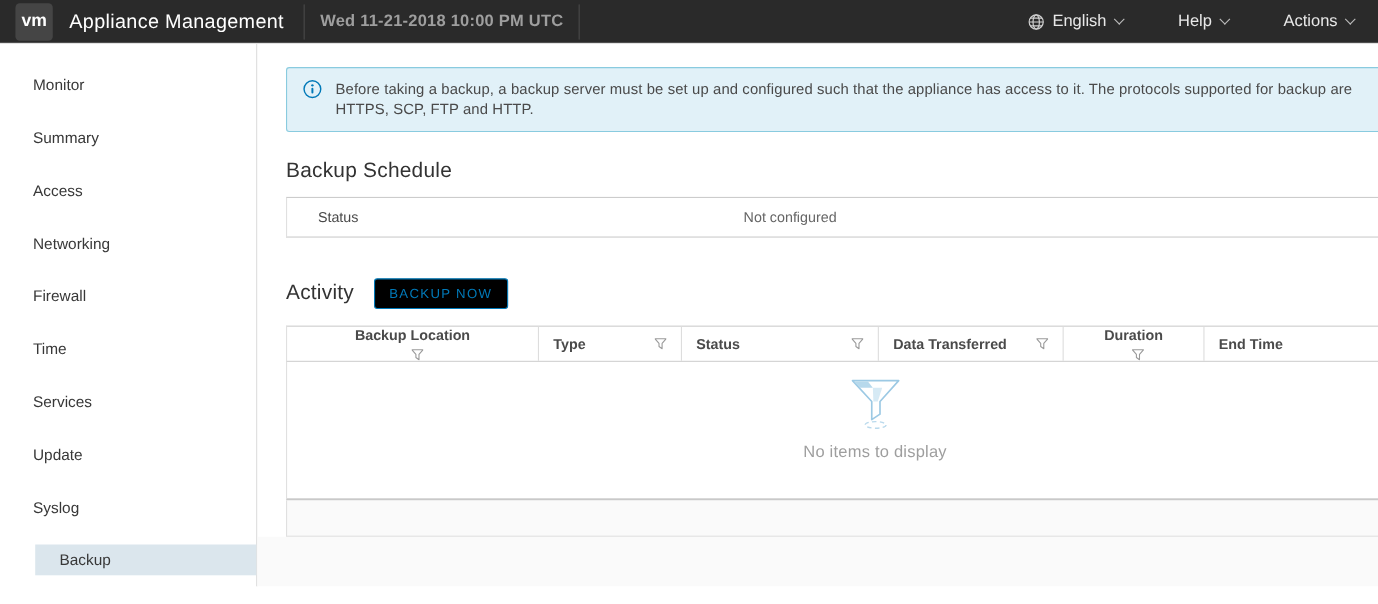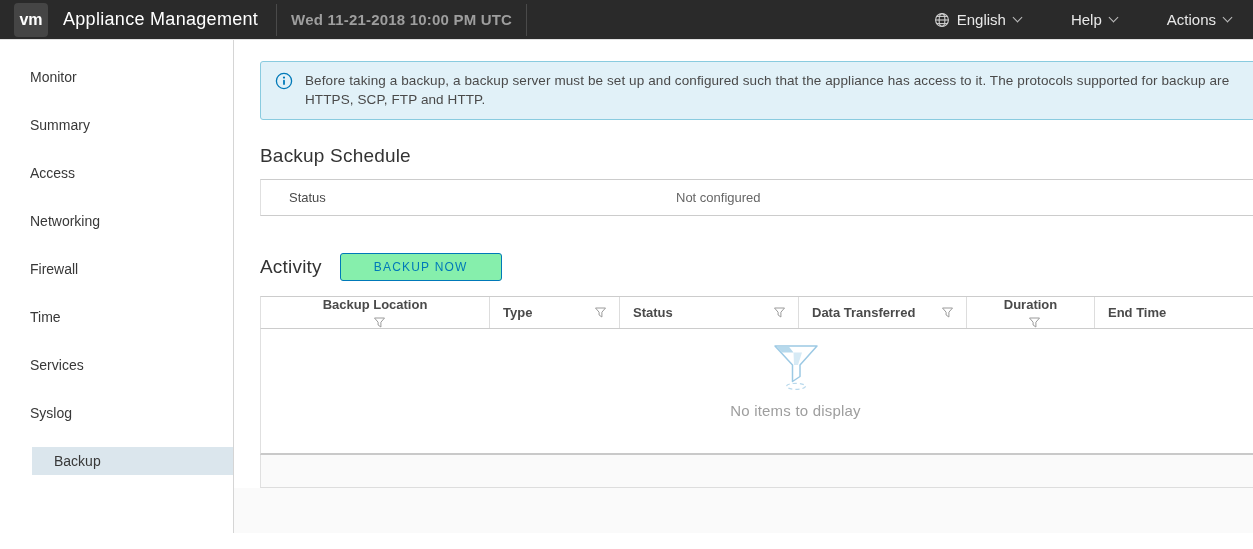--- a/index.html
+++ b/index.html
@@ -151,29 +151,29 @@
   .schedule-value { color: #666; }
 
   
   .activity-head {
     margin-top: 37px;
     display: flex;
     align-items: center;
     gap: 18px;
   }
   .backup-now-btn {
-    background: #86efac;
+    background: #000000;
     border: 1px solid #0079b8;
     border-radius: 3px;
     color: #0079b8;
     font-family: inherit;
     font-size: 12px;
     font-weight: 500;
     letter-spacing: 1.2px;
-    padding: 6px 33px;
+    padding: 6px 13px;
     cursor: pointer;
   }
 
   .grid { width: 1070px; margin-top: 15px; }
   .grid-header {
     display: flex;
     height: 33px;
     border-top: 1px solid #cccccc;
     border-bottom: 1px solid #cccccc;
     border-left: 1px solid #e0e0e0;
@@ -261,20 +261,21 @@
 
   <nav class="sidebar">
 
   <div class="sb-item">Monitor</div>
       <div class="sb-item">Summary</div>
       <div class="sb-item">Access</div>
       <div class="sb-item">Networking</div>
       <div class="sb-item">Firewall</div>
       <div class="sb-item">Time</div>
       <div class="sb-item">Services</div>
+      <div class="sb-item">Update</div>
       <div class="sb-item">Syslog</div>
       <div class="sb-item selected">Backup</div>
     </nav>
 
   <div class="content">
 
     <div class="banner">
       <svg class="banner-icon" width="18" height="18" viewBox="0 0 18 18">
         <circle cx="9" cy="9" r="7.6" fill="none" stroke="#0079b8" stroke-width="1.3"></circle>
         <circle cx="9" cy="5.6" r="1.1" fill="#0079b8"></circle>

